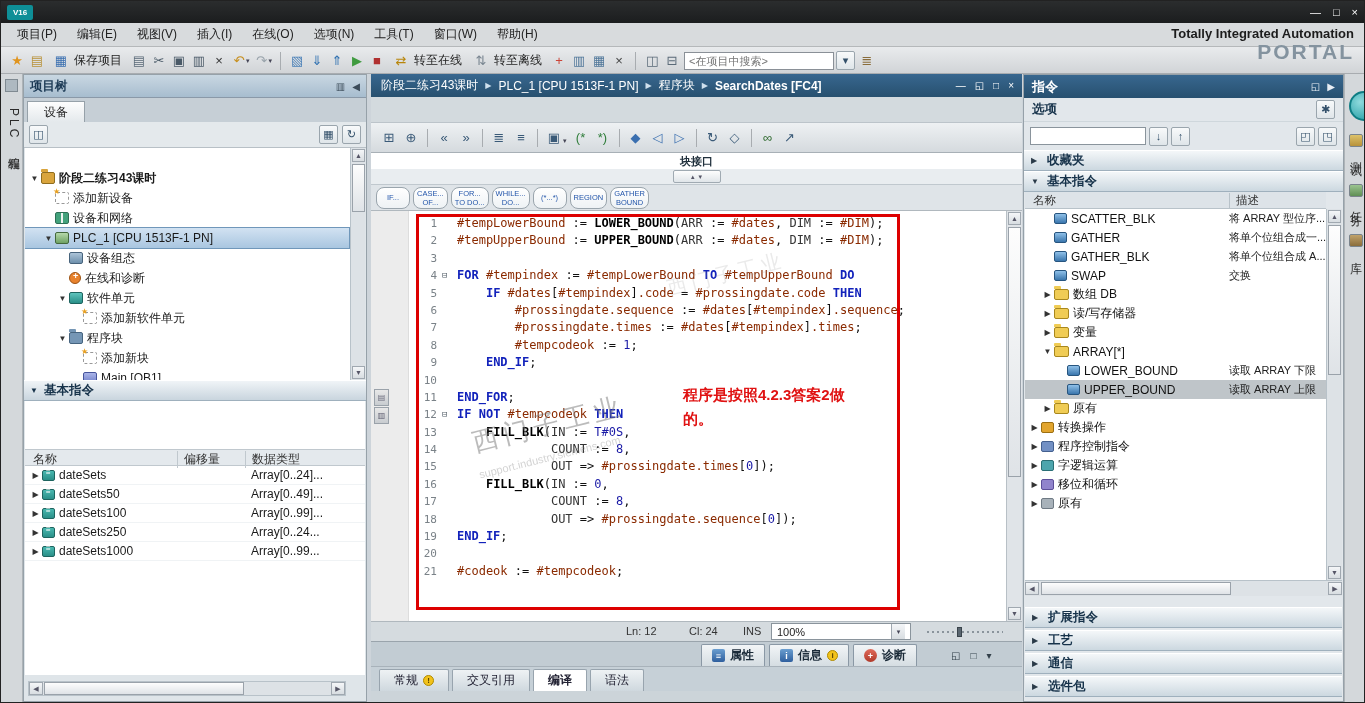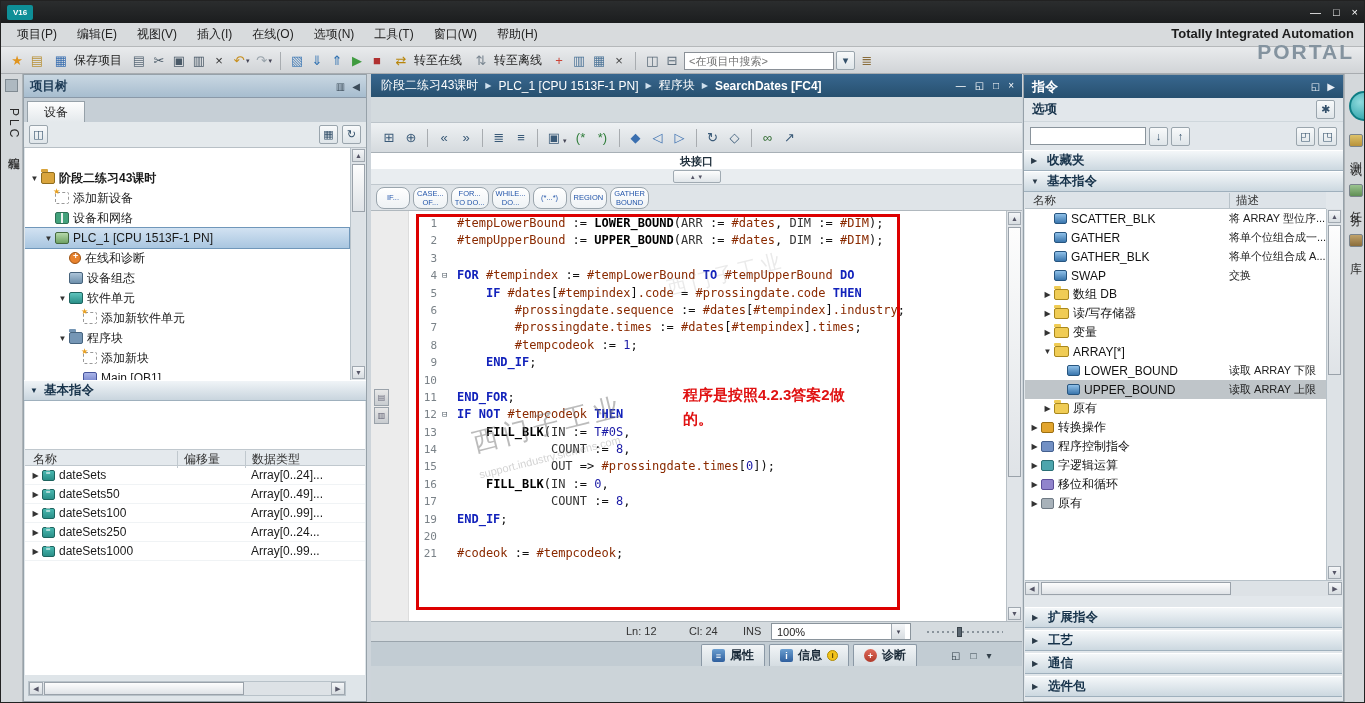--- a/index.html
+++ b/index.html
@@ -300,27 +300,27 @@
             <span class="ic ic-net"></span>
             <span class="tlabel">设备和网络</span>
           </div>
           <div class="trow sel" style="padding-left: 18px;">
             <span class="texp">▼</span>
             <span class="ic ic-plc"></span>
             <span class="tlabel">PLC_1 [CPU 1513F-1 PN]</span>
           </div>
           <div class="trow" style="padding-left: 32px;">
             <span class="texp"></span>
+            <span class="ic ic-config"></span>
+            <span class="tlabel">设备组态</span>
+          </div>
+          <div class="trow" style="padding-left: 32px;">
+            <span class="texp"></span>
             <span class="ic ic-diag"></span>
             <span class="tlabel">在线和诊断</span>
-          </div>
-          <div class="trow" style="padding-left: 32px;">
-            <span class="texp"></span>
-            <span class="ic ic-config"></span>
-            <span class="tlabel">设备组态</span>
           </div>
           <div class="trow" style="padding-left: 32px;">
             <span class="texp">▼</span>
             <span class="ic ic-unit"></span>
             <span class="tlabel">软件单元</span>
           </div>
           <div class="trow" style="padding-left: 46px;">
             <span class="texp"></span>
             <span class="ic ic-add"></span>
             <span class="tlabel">添加新软件单元</span>
@@ -499,21 +499,21 @@
             <span class="lnum">4</span>
             <span class="lfold">⊟</span>
             <span class="ltext"><span class="tk-k">FOR</span><span class="tk-p"> </span><span class="tk-v">#tempindex</span><span class="tk-p"> := </span><span class="tk-v">#tempLowerBound</span><span class="tk-p"> </span><span class="tk-k">TO</span><span class="tk-p"> </span><span class="tk-v">#tempUpperBound</span><span class="tk-p"> </span><span class="tk-k">DO</span></span>
           </div>
           <div class="cline">
             <span class="lnum">5</span>
             <span class="ltext"><span class="tk-p">    </span><span class="tk-k">IF</span><span class="tk-p"> </span><span class="tk-v">#dates</span><span class="tk-p">[</span><span class="tk-v">#tempindex</span><span class="tk-p">]</span><span class="tk-v">.code</span><span class="tk-p"> = </span><span class="tk-v">#prossingdate.code</span><span class="tk-p"> </span><span class="tk-k">THEN</span></span>
           </div>
           <div class="cline">
             <span class="lnum">6</span>
-            <span class="ltext"><span class="tk-p">        </span><span class="tk-v">#prossingdate.sequence</span><span class="tk-p"> := </span><span class="tk-v">#dates</span><span class="tk-p">[</span><span class="tk-v">#tempindex</span><span class="tk-p">]</span><span class="tk-v">.industry</span><span class="tk-p">;</span></span>
+            <span class="ltext"><span class="tk-p">        </span><span class="tk-v">#prossingdate.sequence</span><span class="tk-p"> := </span><span class="tk-v">#dates</span><span class="tk-p">[</span><span class="tk-v">#tempindex</span><span class="tk-p">]</span><span class="tk-v">.sequence</span><span class="tk-p">;</span></span>
           </div>
           <div class="cline">
             <span class="lnum">7</span>
             <span class="ltext"><span class="tk-p">        </span><span class="tk-v">#prossingdate.times</span><span class="tk-p"> := </span><span class="tk-v">#dates</span><span class="tk-p">[</span><span class="tk-v">#tempindex</span><span class="tk-p">]</span><span class="tk-v">.times</span><span class="tk-p">;</span></span>
           </div>
           <div class="cline">
             <span class="lnum">8</span>
             <span class="ltext"><span class="tk-p">        </span><span class="tk-v">#tempcodeok</span><span class="tk-p"> := </span><span class="tk-n">1</span><span class="tk-p">;</span></span>
           </div>
           <div class="cline">
@@ -545,20 +545,24 @@
             <span class="lnum">15</span>
             <span class="ltext"><span class="tk-p">             </span><span class="tk-m">OUT</span><span class="tk-p"> =&gt; </span><span class="tk-v">#prossingdate.times</span><span class="tk-p">[</span><span class="tk-n">0</span><span class="tk-p">]);</span></span>
           </div>
           <div class="cline">
             <span class="lnum">16</span>
             <span class="ltext"><span class="tk-p">    </span><span class="tk-f">FILL_BLK</span><span class="tk-p">(</span><span class="tk-m">IN</span><span class="tk-p"> := </span><span class="tk-n">0</span><span class="tk-p">,</span></span>
           </div>
           <div class="cline">
             <span class="lnum">17</span>
             <span class="ltext"><span class="tk-p">             </span><span class="tk-m">COUNT</span><span class="tk-p"> := </span><span class="tk-n">8</span><span class="tk-p">,</span></span>
+          </div>
+          <div class="cline">
+            <span class="lnum">18</span>
+            <span class="ltext"><span class="tk-p">             </span><span class="tk-m">OUT</span><span class="tk-p"> =&gt; </span><span class="tk-v">#prossingdate.sequence</span><span class="tk-p">[</span><span class="tk-n">0</span><span class="tk-p">]);</span></span>
           </div>
           <div class="cline">
             <span class="lnum">19</span>
             <span class="ltext"><span class="tk-k">END_IF</span><span class="tk-p">;</span></span>
           </div>
           <div class="cline">
             <span class="lnum">20</span>
             <span class="ltext"></span>
           </div>
           <div class="cline">
@@ -610,20 +614,35 @@
           <span>诊断</span>
         </span>
       </span>
       <span class="insp-winbtns">
         <span>◱</span>
         <span>□</span>
         <span>▾</span>
       </span>
     </div>
 
+    <div class="ed-tabs" id="bottom-tabs">
+        <div class="btab">
+          <span>常规</span>
+          <span class="badge">!</span>
+        </div>
+        <div class="btab">
+          <span>交叉引用</span>
+        </div>
+        <div class="btab bsel">
+          <span>编译</span>
+        </div>
+        <div class="btab">
+          <span>语法</span>
+        </div>
+      </div>
   </div>
 
   <div id="instr-panel">
     <div class="in-header">
       <span>指令</span>
       <span class="ph-icons">
         <span>◱</span>
         <span>▶</span>
       </span>
     </div>

